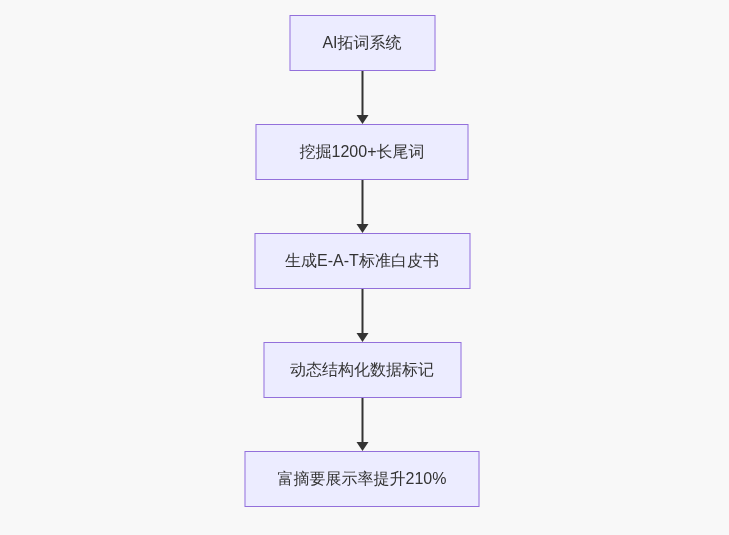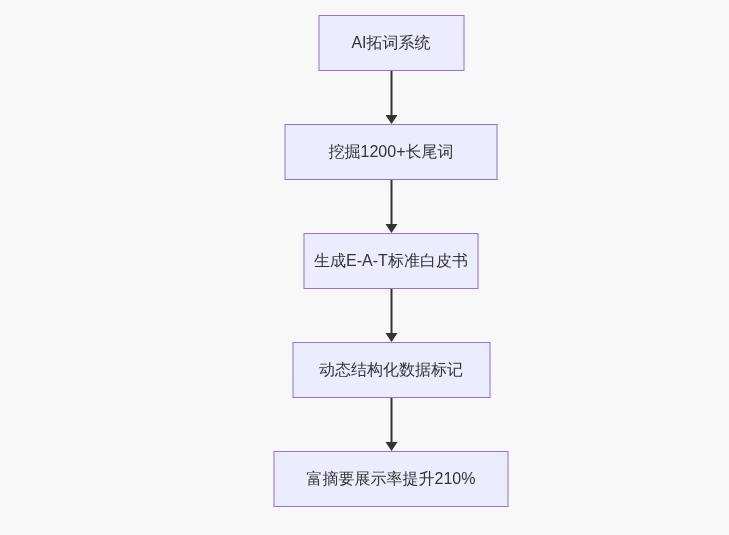--- a/index.html
+++ b/index.html
@@ -5,42 +5,42 @@
   * { margin: 0; padding: 0; box-sizing: border-box; }
   html, body {
     width: 729px; height: 535px;
     font-family: "Liberation Sans", "DejaVu Sans", sans-serif;
   }
   body { background: #f8f8f8; overflow: hidden; position: relative; }
 
   .flowchart {
     position: absolute;
     top: 15px;
-    left: 391px;
+    left: 362px;
     transform: translateX(-50%);
     display: flex;
     flex-direction: column;
     align-items: center;
   }
 
   .node {
     background: #ececff;
     border: 1px solid #9370db;
     height: 56px;
     display: flex;
     align-items: center;
     justify-content: center;
     font-size: 16px;
     color: #333333;
     white-space: nowrap;
     text-align: center;
   }
   .node-0 { width: 146px; }
   .node-1 { width: 213px; }
-  .node-2 { width: 175px; }
+  .node-2 { width: 216px; }
   .node-3 { width: 198px; }
   .node-4 { width: 235px; }
 
   .edge {
     height: 53px;
     display: flex;
     flex-direction: column;
     align-items: center;
   }
   .edge .shaft {

